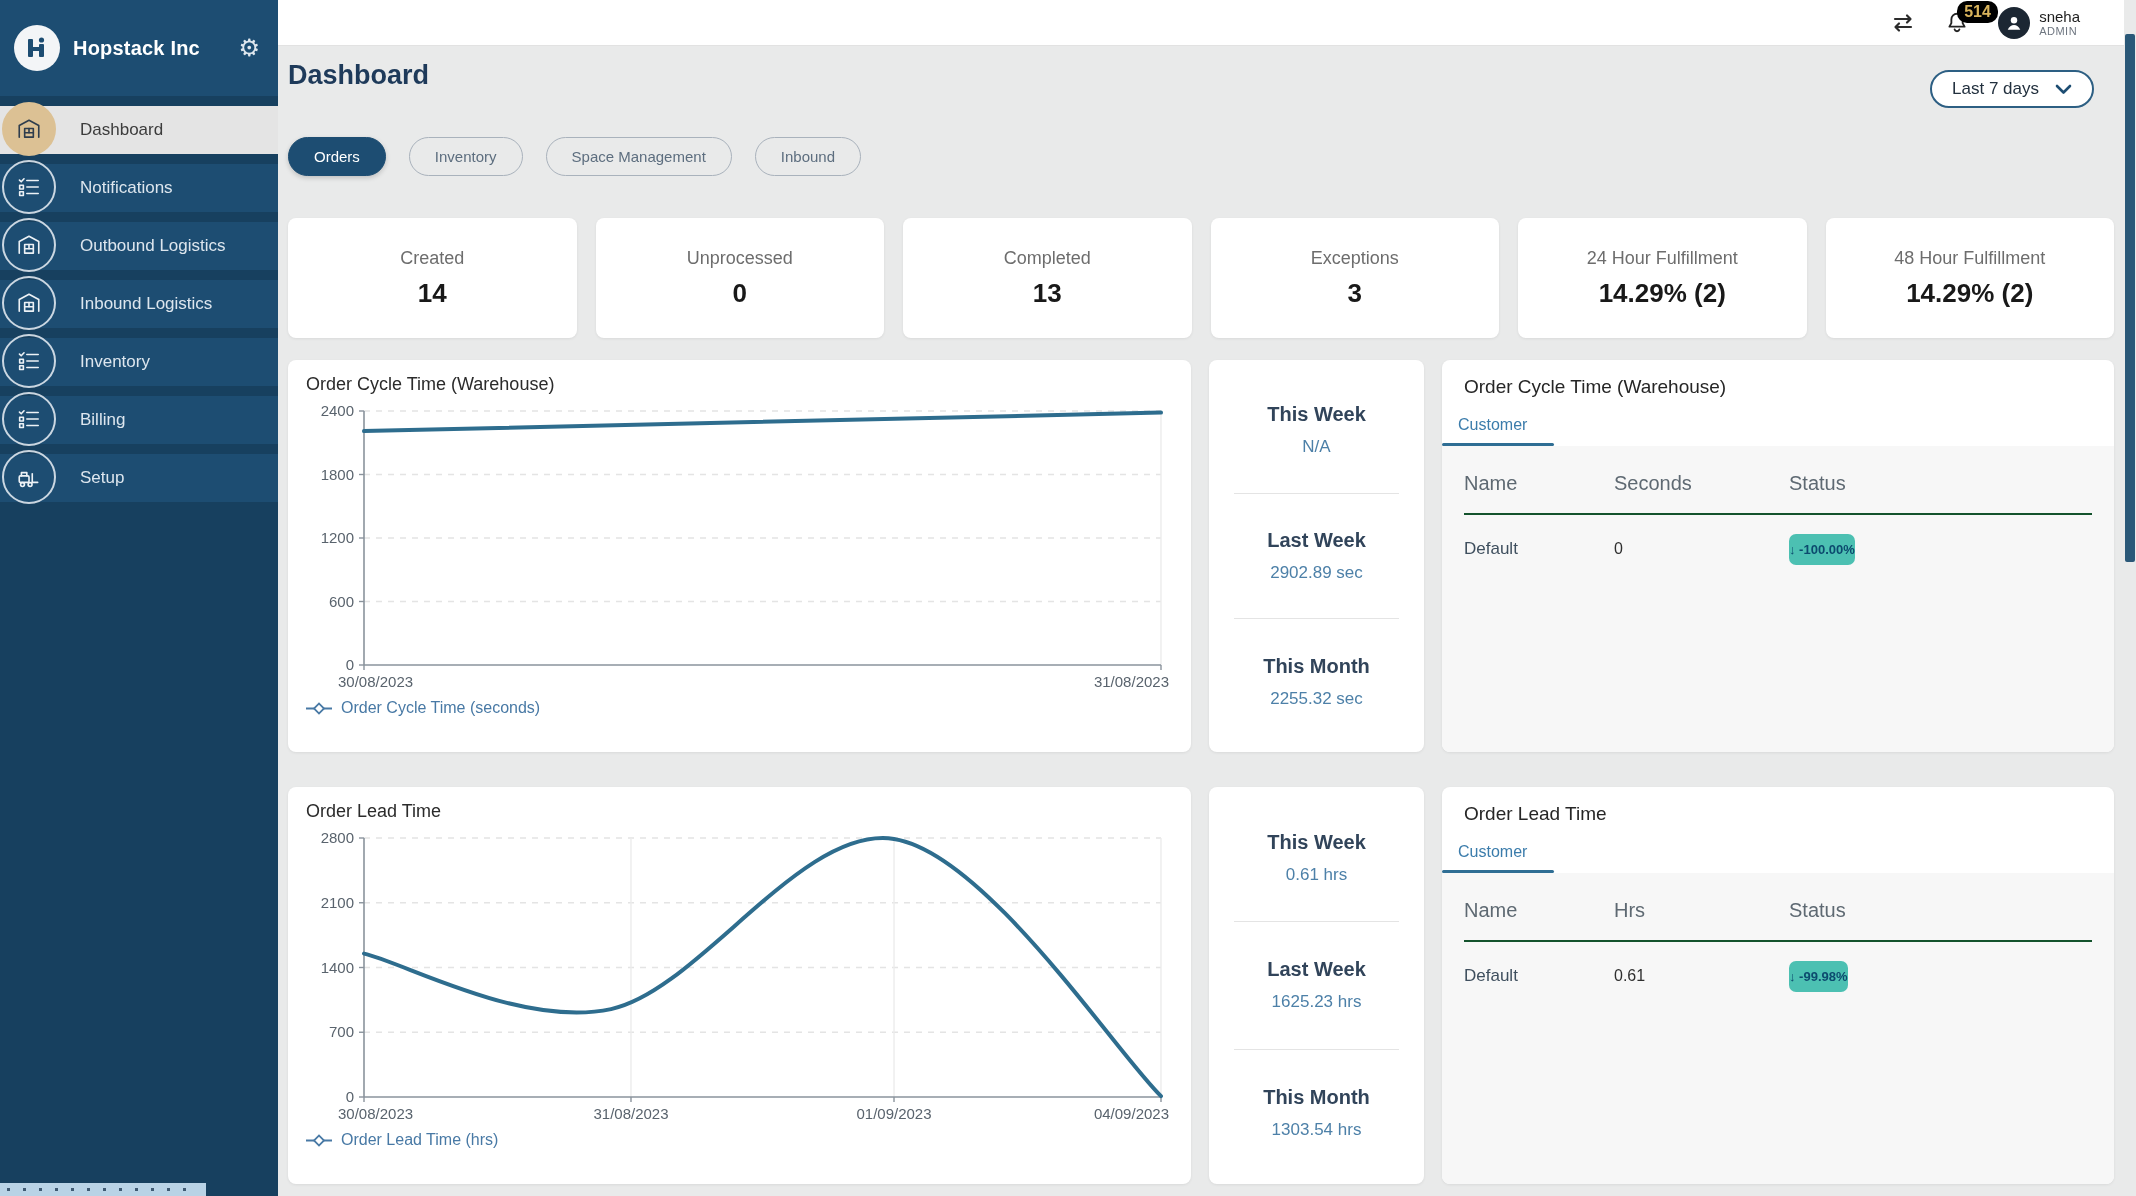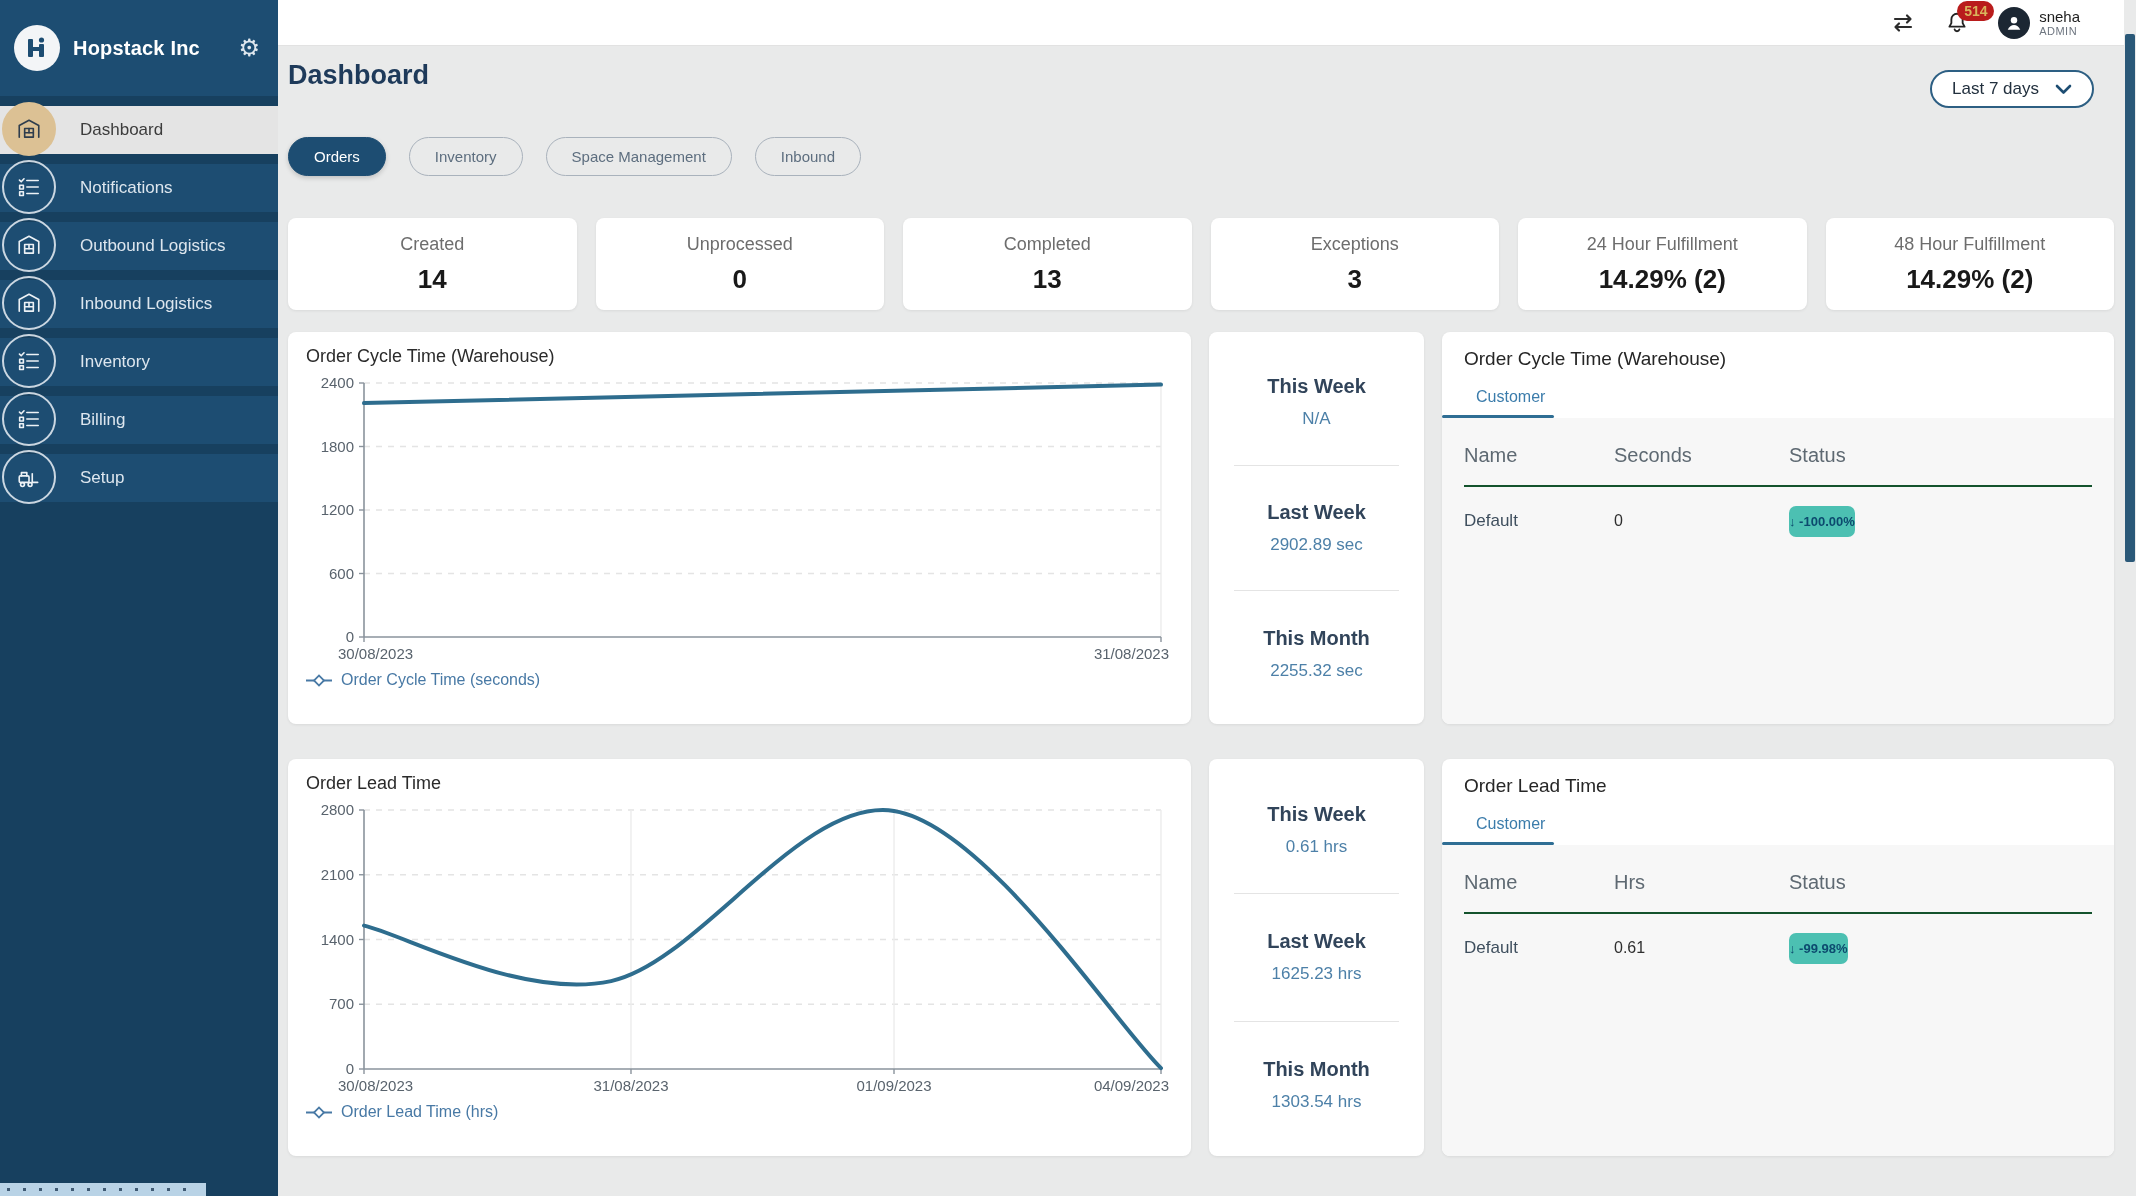--- a/index.html
+++ b/index.html
@@ -24,41 +24,41 @@
                  display:flex; align-items:center; justify-content:center; }
   .menu-item.active .icon-circle { background:#dcc194; border-color:#dcc194; color:#2e3d4d; }
   .icon-circle svg { stroke:currentColor; fill:none; stroke-width:1.5; stroke-linecap:round; stroke-linejoin:round; }
 
   
   .topbar { position:absolute; left:278px; top:0; right:12px; height:46px; background:#ffffff;
             border-bottom:1px solid #e2e2e2; display:flex; align-items:center; justify-content:flex-end;
             gap:28px; padding-right:44px; z-index:4; }
   .swap-icon svg, .bell-icon svg { display:block; }
   .bell-wrap { position:relative; cursor:pointer; }
-  .notif-badge { position:absolute; top:-9px; left:13px; background:#b91c1c; color:#d9b45c;
-                 font-size:14px; font-weight:700; padding:2px 7px; border-radius:10px; }
+  .notif-badge { position:absolute; top:-9px; left:13px; background:#000000; color:#d9b45c;
+                 font-size:16px; font-weight:700; padding:2px 7px; border-radius:10px; }
   .user-chip { display:flex; align-items:center; gap:9px; cursor:pointer; }
   .avatar { width:32px; height:32px; border-radius:50%; background:#1c2733; display:flex; align-items:center; justify-content:center; }
   .user-meta { line-height:1.15; }
   .user-name { font-size:15px; color:#1d1d1d; }
   .user-role { font-size:11px; color:#6e7680; letter-spacing:.5px; }
 
   
   .content { position:absolute; left:278px; top:46px; right:12px; bottom:0; padding:14px 10px 0 10px; }
   .page-title { font-size:27px; font-weight:600; color:#1e3a5a; }
   .filter-pill { position:absolute; top:24px; right:30px; background:#ffffff; border:2px solid #2d5f83;
                  border-radius:21px; padding:7px 20px; display:flex; align-items:center; gap:16px;
                  font-size:17px; color:#22303e; cursor:pointer; }
   .tab-row { margin-top:46px; display:flex; gap:23px; }
   .tab-pill { padding:10px 25px; border-radius:20px; font-size:15px; cursor:pointer; color:#5d6e7f;
               border:1px solid #a9b2bc; background:transparent; }
   .tab-pill.active { background:#1d4d72; color:#ffffff; border-color:#1d4d72; box-shadow:0 2px 5px rgba(0,0,0,.18); }
 
   .stats-row { margin-top:42px; display:flex; gap:19px; }
-  .stat-card { flex:1; height:92px; background:#ffffff; border-radius:8px; box-shadow:0 1px 3px rgba(0,0,0,.07);
+  .stat-card { flex:1; height:120px; background:#ffffff; border-radius:8px; box-shadow:0 1px 3px rgba(0,0,0,.07);
                display:flex; flex-direction:column; align-items:center; justify-content:center; gap:9px; }
   .stat-label { font-size:18px; color:#6d6d6d; }
   .stat-value { font-size:26px; font-weight:700; color:#191919; }
 
   .dash-grid { margin-top:22px; display:grid; grid-template-columns:903px 215px 1fr;
                grid-template-rows:392px 397px; gap:35px 18px; }
   .card { background:#ffffff; border-radius:8px; box-shadow:0 1px 3px rgba(0,0,0,.07); }
 
   .chart-card { padding:14px 18px 8px; }
   .chart-title { font-size:18px; color:#2b2b2b; }
@@ -67,21 +67,21 @@
   .legend { display:flex; align-items:center; gap:9px; color:#4879a5; font-size:16px; margin-top:0; }
 
   .week-card { display:flex; flex-direction:column; padding:8px 13px; }
   .week-section { flex:1; display:flex; flex-direction:column; align-items:center; justify-content:center; gap:11px; }
   .week-divider { height:1px; background:#e4e4e4; margin:0 12px; }
   .week-label { font-size:20px; font-weight:600; color:#31445a; }
   .week-value { font-size:17px; color:#4d80a8; }
 
   .table-card { padding:16px 0 0; display:flex; flex-direction:column; overflow:hidden; }
   .table-title { font-size:19px; color:#262626; padding:0 22px; }
-  .table-tab { margin-top:18px; padding:0 34px; font-size:16px; color:#3b7cab; width:max-content; cursor:pointer; }
+  .table-tab { margin-top:18px; padding:0 16px; font-size:16px; color:#3b7cab; width:max-content; cursor:pointer; }
   .tab-underline { margin-top:9px; width:112px; height:3px; background:#2f6e94; border-radius:2px; }
   .table-body { background:#f7f7f7; flex:1; padding:0 22px; }
   .table-header { display:grid; grid-template-columns:150px 175px 1fr; padding:26px 0 18px;
                   color:#5e6972; font-size:20px; border-bottom:2px solid #14532d; }
   .table-row { display:grid; grid-template-columns:150px 175px 1fr; padding:24px 0; align-items:center; }
   .cell-name { color:#3f4f5e; font-size:17px; }
   .cell-value { color:#2f2f2f; font-size:16px; }
   .status-badge { background:#4cc0b2; color:#0c4a6e; border-radius:7px; font-size:13px; font-weight:600;
                   padding:8px 0; width:132px; text-align:center; }
 

